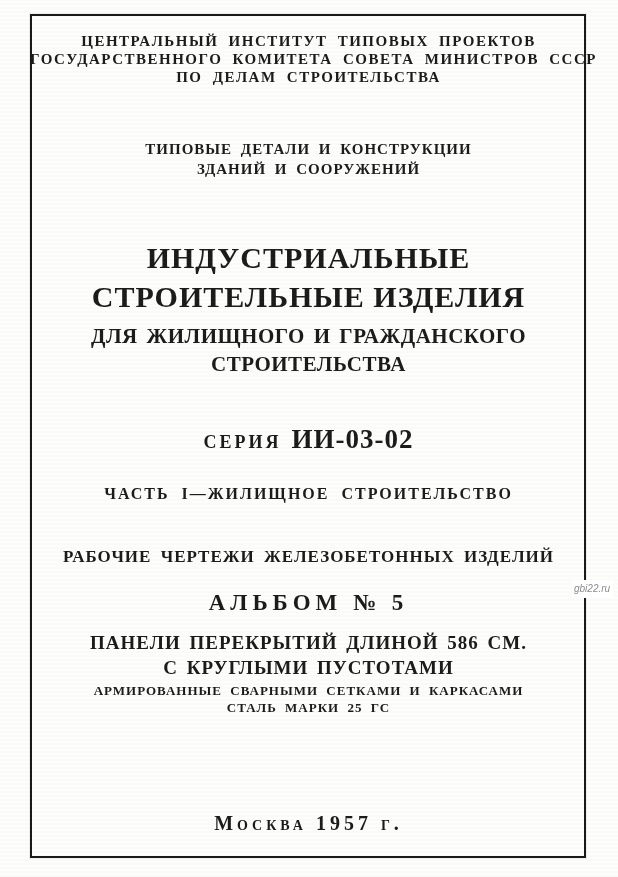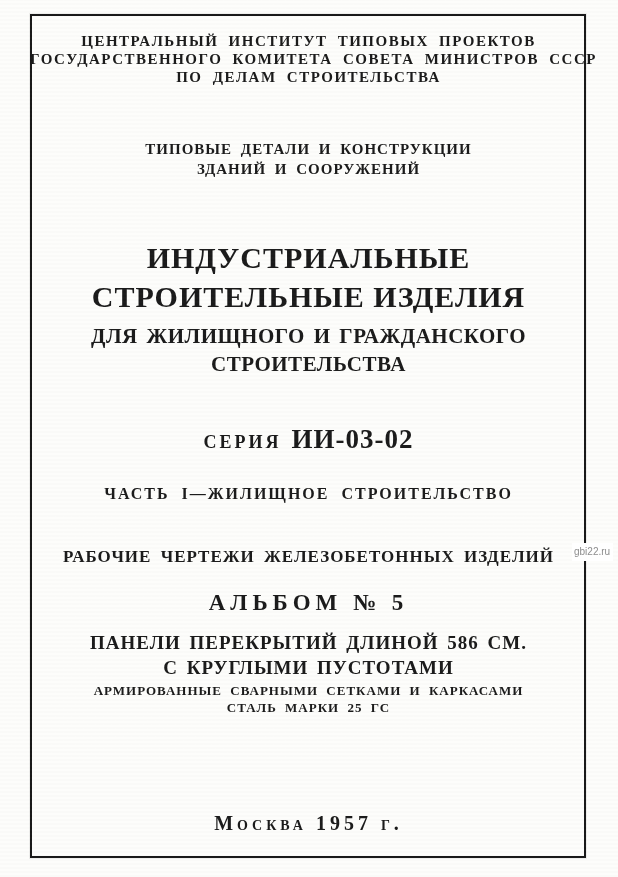--- a/index.html
+++ b/index.html
@@ -118,30 +118,31 @@
   .imprint {
     top: 812px;
     font-size: 20px;
     font-weight: 700;
     font-variant: small-caps;
     letter-spacing: 4px;
   }
   .watermark {
     position: absolute;
     left: 572px;
-    top: 543px;
+    top: 580px;
     height: 16px;
     padding: 1px 3px 1px 2px;
     background: #ffffff;
     color: #8d8d8d;
     font-family: "Liberation Sans", sans-serif;
     font-size: 10px;
     line-height: 15px;
     white-space: nowrap;
     z-index: 3;
+    font-style: italic;
   }
   .line { display: block; }
 </style>
 </head>
 <body>
 
 <div class="sheet">
 
   <div class="frame"></div>
 

